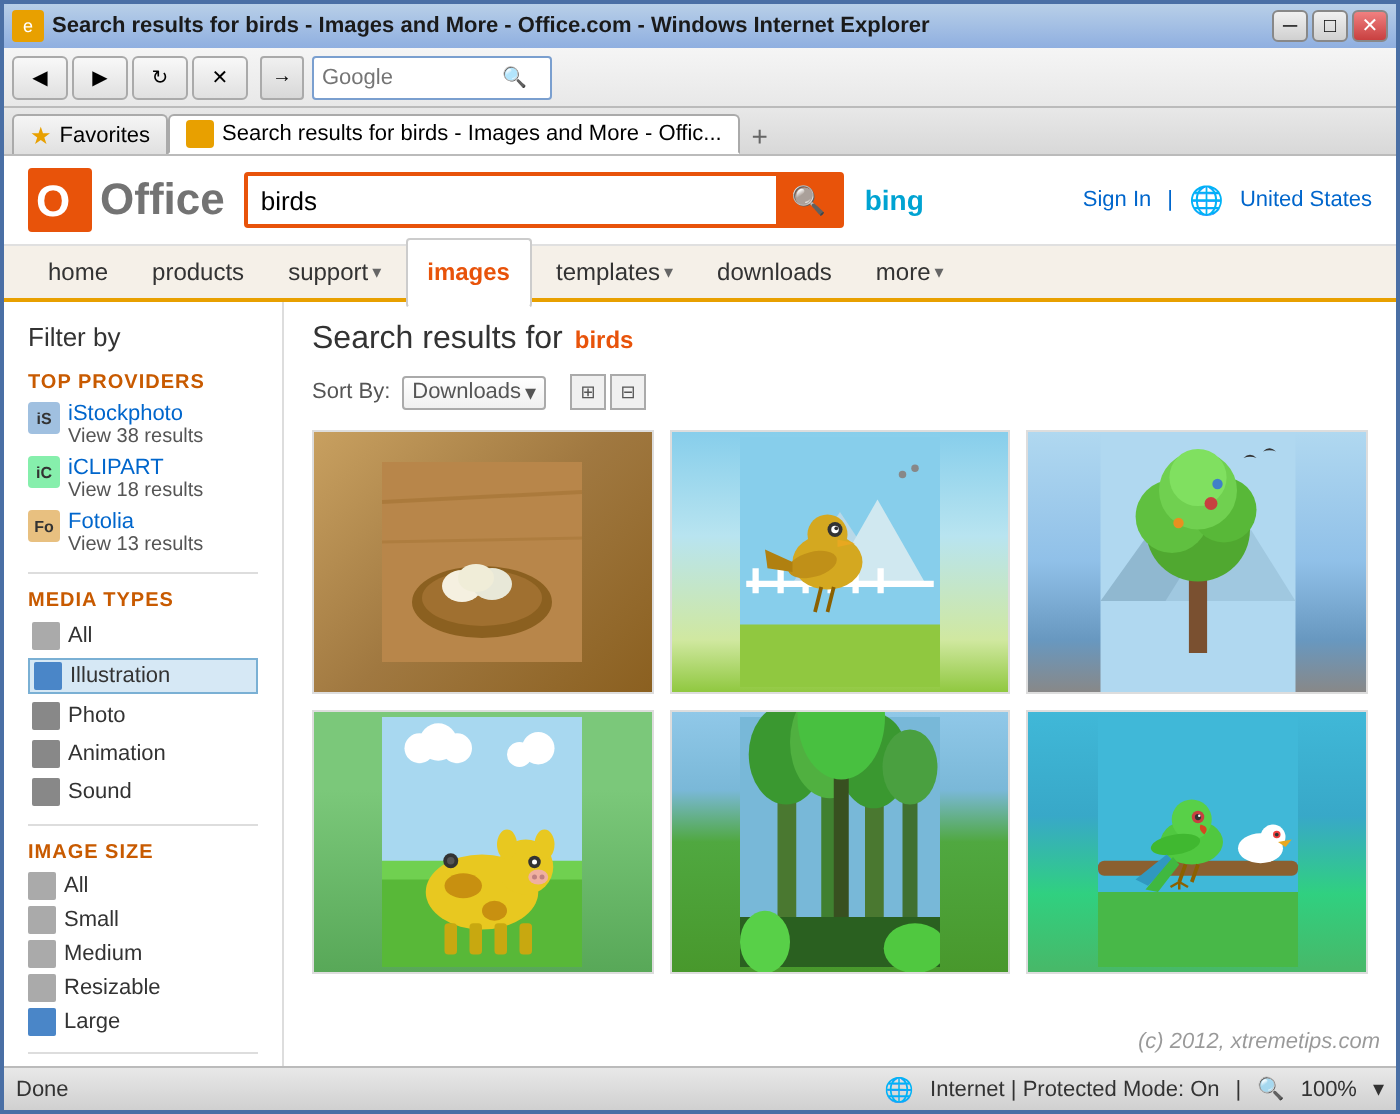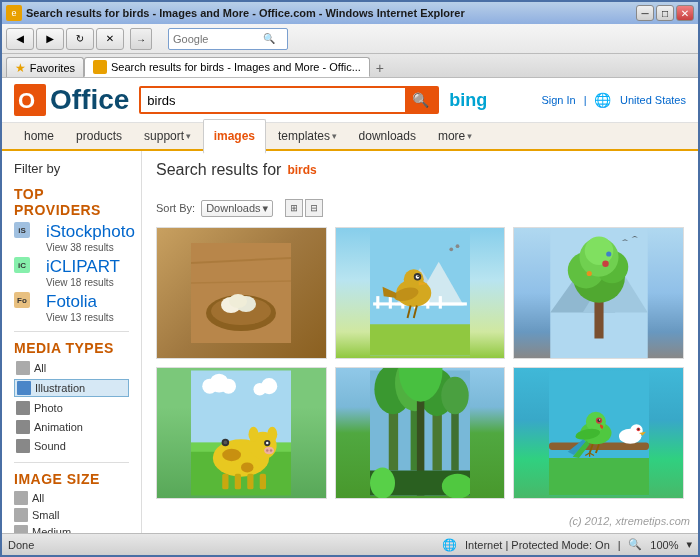--- a/index.html
+++ b/index.html
@@ -16,76 +16,76 @@
     .tb-btn.max { background: linear-gradient(to bottom, #f0f0f0, #d0d0d0); }
     .tb-btn.close { background: linear-gradient(to bottom, #f08080, #c84040); color: white; }
 
     
     .nav-bar { background: linear-gradient(to bottom, #f5f5f5, #e8e8e8); height: 30px; display: flex; align-items: center; padding: 0 4px; gap: 4px; border-bottom: 1px solid #bbb; }
     .nav-buttons { display: flex; gap: 2px; }
     .nav-btn { width: 28px; height: 22px; background: linear-gradient(to bottom, #f8f8f8, #e0e0e0); border: 1px solid #aaa; border-radius: 3px; cursor: pointer; display: flex; align-items: center; justify-content: center; font-size: 10px; }
     .address-bar { flex: 1; height: 22px; border: 1px solid #7a9fcf; background: white; display: flex; align-items: center; padding: 0 4px; font-size: 11px; color: #444; border-radius: 2px; }
     .address-text { flex: 1; overflow: hidden; white-space: nowrap; text-overflow: ellipsis; font-size: 11px; }
     .go-btn { width: 22px; height: 22px; background: linear-gradient(to bottom, #f0f0f0, #d8d8d8); border: 1px solid #aaa; border-radius: 2px; display: flex; align-items: center; justify-content: center; font-size: 10px; cursor: pointer; margin-left: 2px; }
-    .search-bar { width: 120px; height: 22px; border: 1px solid #7a9fcf; background: white; display: flex; align-items: center; padding: 0 4px; font-size: 11px; border-radius: 2px; margin-left: 12px; }
+    .search-bar { width: 120px; height: 22px; border: 1px solid #7a9fcf; background: white; display: flex; align-items: center; padding: 0 4px; font-size: 11px; border-radius: 2px; }
     .search-bar input { border: none; outline: none; font-size: 11px; width: 90px; }
     .search-go { font-size: 10px; color: #555; cursor: pointer; }
 
     
     .tabs-bar { background: linear-gradient(to bottom, #e8e8e8, #d8d8d8); height: 24px; display: flex; align-items: flex-end; padding: 0 4px; border-bottom: 1px solid #bbb; }
     .tab { height: 20px; padding: 0 8px; display: flex; align-items: center; gap: 4px; background: linear-gradient(to bottom, #f5f5f5, #e0e0e0); border: 1px solid #aaa; border-bottom: none; border-radius: 3px 3px 0 0; font-size: 11px; cursor: pointer; }
     .tab.active { background: white; border-bottom: 1px solid white; }
     .tab-icon { width: 14px; height: 14px; background: #e8a000; border-radius: 2px; flex-shrink: 0; }
     .new-tab-btn { width: 20px; height: 18px; display: flex; align-items: center; justify-content: center; font-size: 14px; color: #666; cursor: pointer; }
     .fav-star { color: #e8a000; font-size: 12px; }
 
     
     .browser-content { flex: 1; background: white; overflow: hidden; display: flex; flex-direction: column; }
 
     
     .office-header { background: white; padding: 6px 12px; display: flex; align-items: center; gap: 10px; border-bottom: 1px solid #e0e0e0; }
     .office-logo { display: flex; align-items: center; gap: 4px; }
     .office-logo-icon { width: 32px; height: 32px; }
-    .office-text { font-size: 28px; font-weight: bold; color: #0c4a6e; font-family: 'Segoe UI', Arial; }
+    .office-text { font-size: 22px; font-weight: bold; color: #737373; font-family: 'Segoe UI', Arial; }
     .search-input-area { display: flex; align-items: center; flex: 1; max-width: 300px; border: 2px solid #e8530a; border-radius: 2px; height: 28px; }
     .search-input-area input { flex: 1; border: none; outline: none; padding: 0 6px; font-size: 13px; }
     .search-btn { width: 32px; height: 26px; background: #e8530a; border: none; cursor: pointer; display: flex; align-items: center; justify-content: center; }
-    .bing-logo { font-size: 18px; font-weight: bold; color: #00a3d2; font-family: Arial; }
+    .bing-logo { font-size: 14px; font-weight: bold; color: #00a3d2; font-family: Arial; }
     .header-links { margin-left: auto; display: flex; align-items: center; gap: 8px; font-size: 11px; color: #0066cc; }
     .globe-icon { font-size: 14px; color: #0066cc; }
 
     
     .nav-menu { background: #f5f0e8; display: flex; align-items: center; padding: 0 12px; height: 28px; border-bottom: 2px solid #e8a000; gap: 2px; }
     .menu-item { padding: 0 10px; font-size: 12px; color: #333; cursor: pointer; border-radius: 2px; height: 35px; display: flex; align-items: center; }
     .menu-item.active { background: white; border: 1px solid #ccc; border-bottom: 1px solid white; color: #e8530a; font-weight: bold; }
     .menu-item-arrow { font-size: 9px; margin-left: 2px; color: #666; }
 
     
     .search-area { flex: 1; display: flex; overflow: hidden; }
 
     
     .sidebar { width: 140px; padding: 10px 12px; border-right: 1px solid #ddd; overflow-y: auto; flex-shrink: 0; font-size: 11px; }
     .filter-title { font-size: 13px; color: #333; font-weight: normal; margin-bottom: 10px; }
-    .section-title { font-size: 14px; font-weight: bold; color: #c85a00; letter-spacing: 0.5px; margin: 8px 0 4px 0; }
-    .provider-item { display: flex; align-items: flex-start; gap: 16px; margin-bottom: 4px; }
+    .section-title { font-size: 10px; font-weight: bold; color: #c85a00; letter-spacing: 0.5px; margin: 8px 0 4px 0; }
+    .provider-item { display: flex; align-items: flex-start; gap: 4px; margin-bottom: 4px; }
     .provider-icon { width: 16px; height: 16px; background: #ddd; border-radius: 2px; flex-shrink: 0; font-size: 8px; display: flex; align-items: center; justify-content: center; color: #555; font-weight: bold; }
-    .provider-name { color: #0066cc; font-size: 17px; text-decoration: none; }
+    .provider-name { color: #0066cc; font-size: 11px; text-decoration: none; }
     .provider-count { color: #555; font-size: 10px; }
     .media-item { display: flex; align-items: center; gap: 4px; margin-bottom: 3px; padding: 1px 2px; cursor: pointer; }
     .media-item.active { background: #d6e8f5; border: 1px solid #7ab0d4; }
     .media-icon { width: 14px; height: 14px; background: #ccc; border-radius: 1px; flex-shrink: 0; font-size: 8px; display: flex; align-items: center; justify-content: center; }
     .media-label { font-size: 11px; color: #333; }
     .size-item { display: flex; align-items: center; gap: 4px; margin-bottom: 3px; cursor: pointer; }
     .size-item.active { }
     .size-label { font-size: 11px; color: #333; }
     .divider { border-top: 1px solid #ddd; margin: 8px 0; }
 
     
     .results-area { flex: 1; padding: 10px 14px; overflow-y: auto; }
-    .results-header { display: flex; align-items: center; gap: 6px; margin-bottom: 20px; }
+    .results-header { display: flex; align-items: center; gap: 6px; margin-bottom: 8px; }
     .results-title { font-size: 16px; color: #333; font-weight: normal; }
     .results-keyword { color: #e8530a; font-weight: bold; }
     .sort-bar { display: flex; align-items: center; gap: 6px; margin-bottom: 10px; font-size: 11px; color: #555; }
     .sort-select { border: 1px solid #aaa; background: linear-gradient(to bottom, white, #f0f0f0); padding: 1px 4px; font-size: 11px; cursor: pointer; border-radius: 2px; display: flex; align-items: center; gap: 2px; }
     .view-icons { display: flex; gap: 2px; margin-left: 6px; }
     .view-icon { width: 18px; height: 18px; border: 1px solid #aaa; background: #f0f0f0; display: flex; align-items: center; justify-content: center; cursor: pointer; font-size: 9px; }
     .results-grid { display: grid; grid-template-columns: repeat(3, 1fr); gap: 8px; }
     .result-item { border: 1px solid #ddd; overflow: hidden; cursor: pointer; }
     .result-img { width: 100%; height: 130px; object-fit: cover; display: block; }
 

